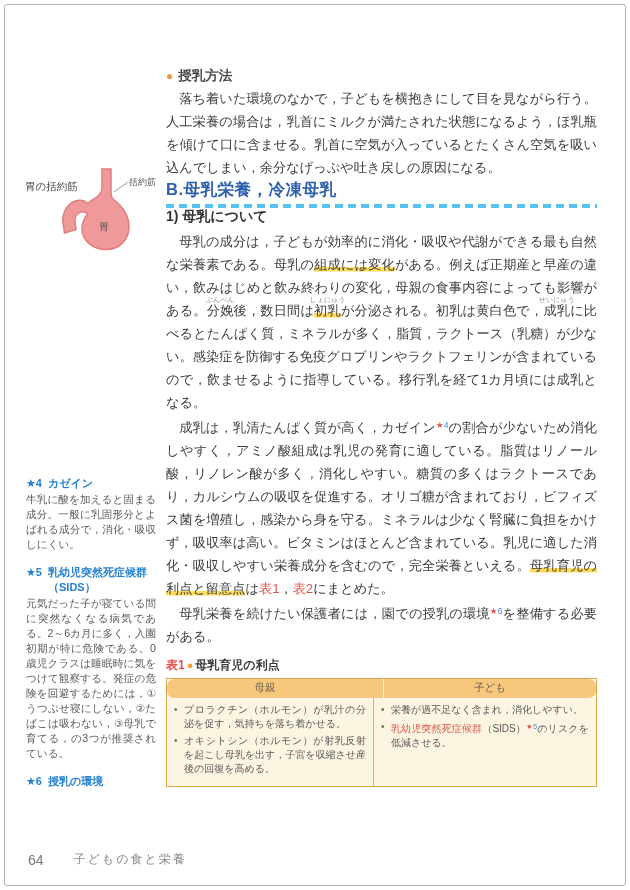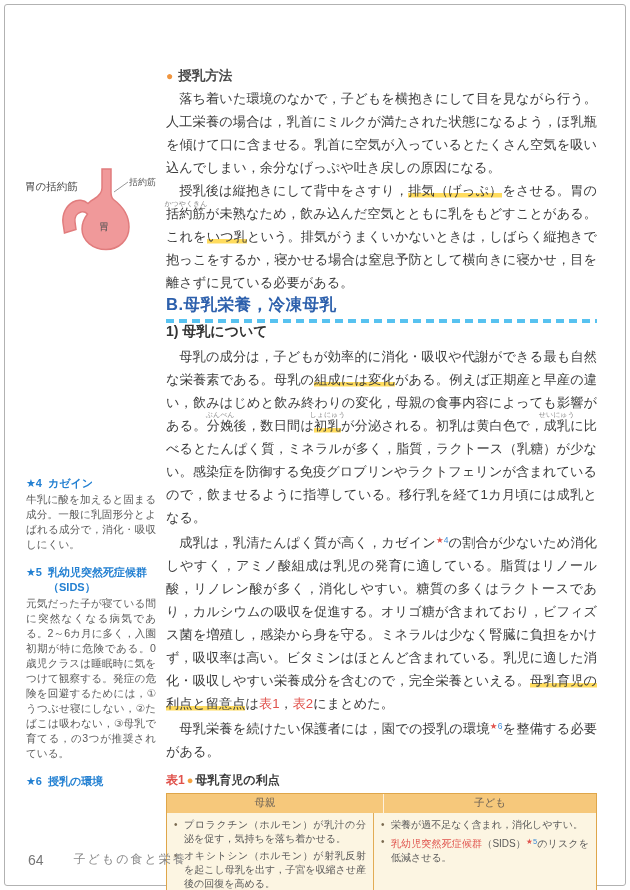--- a/index.html
+++ b/index.html
@@ -30,21 +30,21 @@
   .sup  { color:#3e8cd6; font-size:8.5px; vertical-align:4px; }
   .rb { position:relative; }
   .furi { position:absolute; left:50%; top:-6.5px; transform:translateX(-50%);
           font-size:7px; line-height:7px; color:#8a8a8a; white-space:nowrap; text-indent:0; pointer-events:none; }
 
   
   .t1-cap { margin-top:9px; margin-bottom:4px; font-size:12px; font-weight:bold; text-indent:0; }
   .t1-cap .dot { color:#f2a03d; margin:0 2px; font-size:11px; }
   .t1-cap .cap { color:#3b3b3b; }
   .t1 { border:1px solid #dfa64a; }
-  .t1-head { display:flex; background:#f6c87b; }
+  .t1-head { display:flex; background:#f6c87b;border-radius:7px; }
   .t1-hcell { width:48%; text-align:center; font-size:10.5px; color:#6b6155; padding:2.5px 0; }
   .t1-hcell.right { width:52%; border-left:1px solid rgba(255,255,255,0.75);margin-left:20px; }
   .t1-body { display:flex; background:#fcf5e2; }
   .t1-cell { width:48%; margin:0; padding:5px 7px 6px 6px; list-style:none; box-sizing:border-box; }
   .t1-cell.right { width:52%; border-left:1px solid #e2ac55; }
   .t1-cell li { position:relative; padding-left:11px; font-size:10px; line-height:14px;
                 color:#595959; margin-bottom:3.5px; text-align:justify; }
   .t1-cell li::before { content:"•"; position:absolute; left:1px; top:0; color:#7a6a50; }
   .t1-cell .star, .t1-cell .sup { font-size:7.5px; vertical-align:3px; }
 
@@ -98,21 +98,20 @@
         <span class="note-title">授乳の環境</span>
       </div>
     </div>
   </div>
 
   <div class="main">
     <div class="method-head">
       <span class="bullet">●</span><span>授乳方法</span>
     </div>
     <p class="para"><span>落ち着いた環境のなかで，子どもを横抱きにして目を見ながら行う。人工栄養の場合は，乳首にミルクが満たされた状態になるよう，ほ乳瓶を傾けて口に含ませる。乳首に空気が入っているとたくさん空気を吸い込んでしまい，余分なげっぷや吐き戻しの原因になる。</span></p>
-    <p class="para"><span>授乳後は縦抱きにして背中をさすり，</span><span class="hl">排気（げっぷ）</span><span>をさせる。胃の</span><span class="rb">括約筋<span class="furi">かつやくきん</span></span><span>が未熟なため，飲み込んだ空気とともに乳をもどすことがある。これを</span><span class="hl">いつ乳</span><span>という。排気がうまくいかないときは，しばらく縦抱きで抱っこをするか，寝かせる場合は窒息予防として横向きに寝かせ，目を離さずに見ている必要がある。</span></p>
 
     <div class="b-head">B.母乳栄養，冷凍母乳</div>
     <div class="b-dash"></div>
     <div class="sub-head">1) 母乳について</div>
 
     <p class="para"><span>母乳の成分は，子どもが効率的に消化・吸収や代謝ができる最も自然な栄養素である。母乳の</span><span class="hl">組成には変化</span><span>がある。例えば正期産と早産の違い，飲みはじめと飲み終わりの変化，母親の食事内容によっても影響がある。</span><span class="rb">分娩<span class="furi">ぶんべん</span></span><span>後，数日間は</span><span class="hl rb">初乳<span class="furi">しょにゅう</span></span><span>が分泌される。初乳は黄白色で，</span><span class="rb">成乳<span class="furi">せいにゅう</span></span><span>に比べるとたんぱく質，ミネラルが多く，脂質，ラクトース（乳糖）が少ない。感染症を防御する免疫グロブリンやラクトフェリンが含まれているので，飲ませるように指導している。移行乳を経て1カ月頃には成乳となる。</span></p>
     <p class="para"><span>成乳は，乳清たんぱく質が高く，カゼイン</span><span class="star">★</span><span class="sup">4</span><span>の割合が少ないため消化しやすく，アミノ酸組成は乳児の発育に適している。脂質はリノール酸，リノレン酸が多く，消化しやすい。糖質の多くはラクトースであり，カルシウムの吸収を促進する。オリゴ糖が含まれており，ビフィズス菌を増殖し，感染から身を守る。ミネラルは少なく腎臓に負担をかけず，吸収率は高い。ビタミンはほとんど含まれている。乳児に適した消化・吸収しやすい栄養成分を含むので，完全栄養といえる。</span><span class="hl">母乳育児の利点と留意点</span><span>は</span><span class="red">表1</span><span>，</span><span class="red">表2</span><span>にまとめた。</span></p>
     <p class="para"><span>母乳栄養を続けたい保護者には，園での授乳の環境</span><span class="star">★</span><span class="sup">6</span><span>を整備する必要がある。</span></p>
 
     <div class="t1-cap"><span class="red">表1</span><span class="dot">●</span><span class="cap">母乳育児の利点</span></div>

